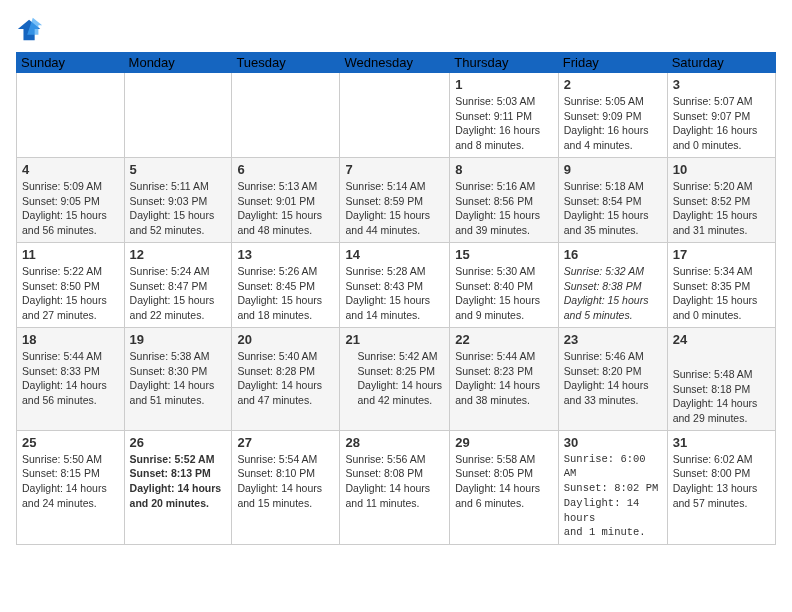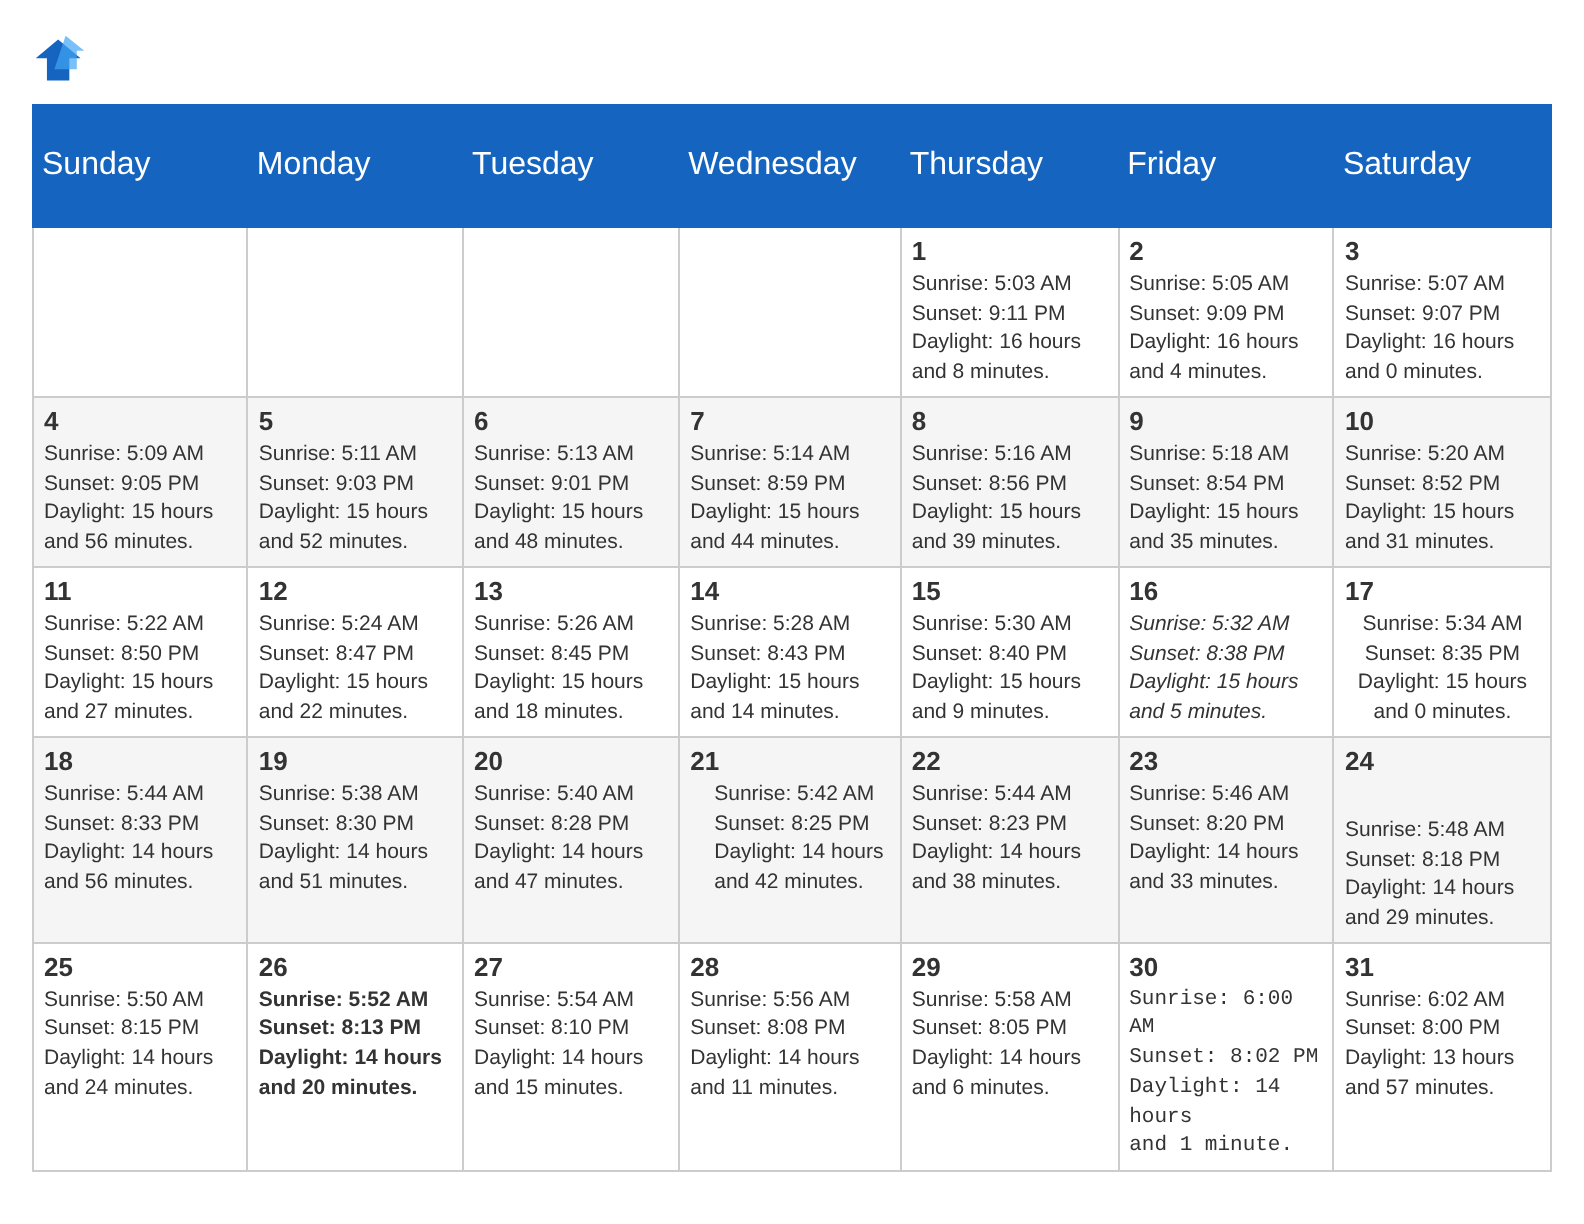--- a/index.html
+++ b/index.html
@@ -52,24 +52,24 @@
       font-size: 16px;
       color: #555;
     }
     table {
       width: 100%;
       border-collapse: collapse;
       font-size: 11px;
     }
     thead tr th {
       background-color: #1565c0;
-      color: #ffffff;
-      padding: 21px 4px;
+      color: #000000;
+      padding: 2px 4px;
       text-align: left;
-      font-size: 16px;
+      font-size: 13px;
       font-weight: normal;
       border: 1px solid #1565c0;
     }
     tbody tr td {
       border: 1px solid #ccc;
       vertical-align: top;
       padding: 4px 5px;
       width: 113px;
       min-height: 80px;
       height: 85px;
@@ -246,21 +246,21 @@
         </td>
         <td>
           <span class="day-number">16</span>
           <div class="day-info" style="white-space: pre-line; font-style: italic;">Sunrise: 5:32 AM
 Sunset: 8:38 PM
 Daylight: 15 hours
 and 5 minutes.</div>
         </td>
         <td>
           <span class="day-number">17</span>
-          <div class="day-info" style="white-space: pre-line; text-align: center;">Sunrise: 5:34 AM
+          <div class="day-info" style="white-space: pre-line;">Sunrise: 5:34 AM
 Sunset: 8:35 PM
 Daylight: 15 hours
 and 0 minutes.</div>
         </td>
       </tr>
       <tr>
         <td>
           <span class="day-number">18</span>
           <div class="day-info" style="white-space: pre-line;">Sunrise: 5:44 AM
 Sunset: 8:33 PM

